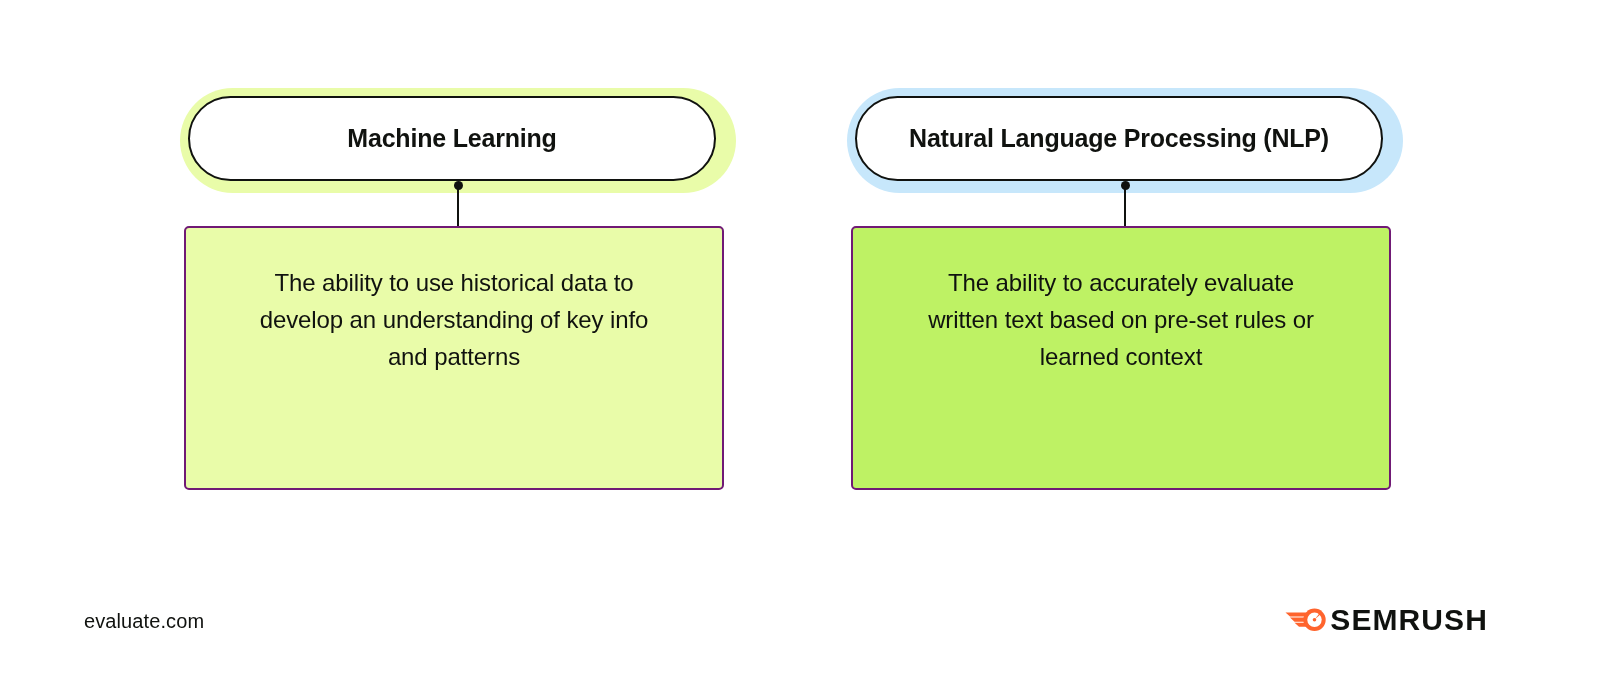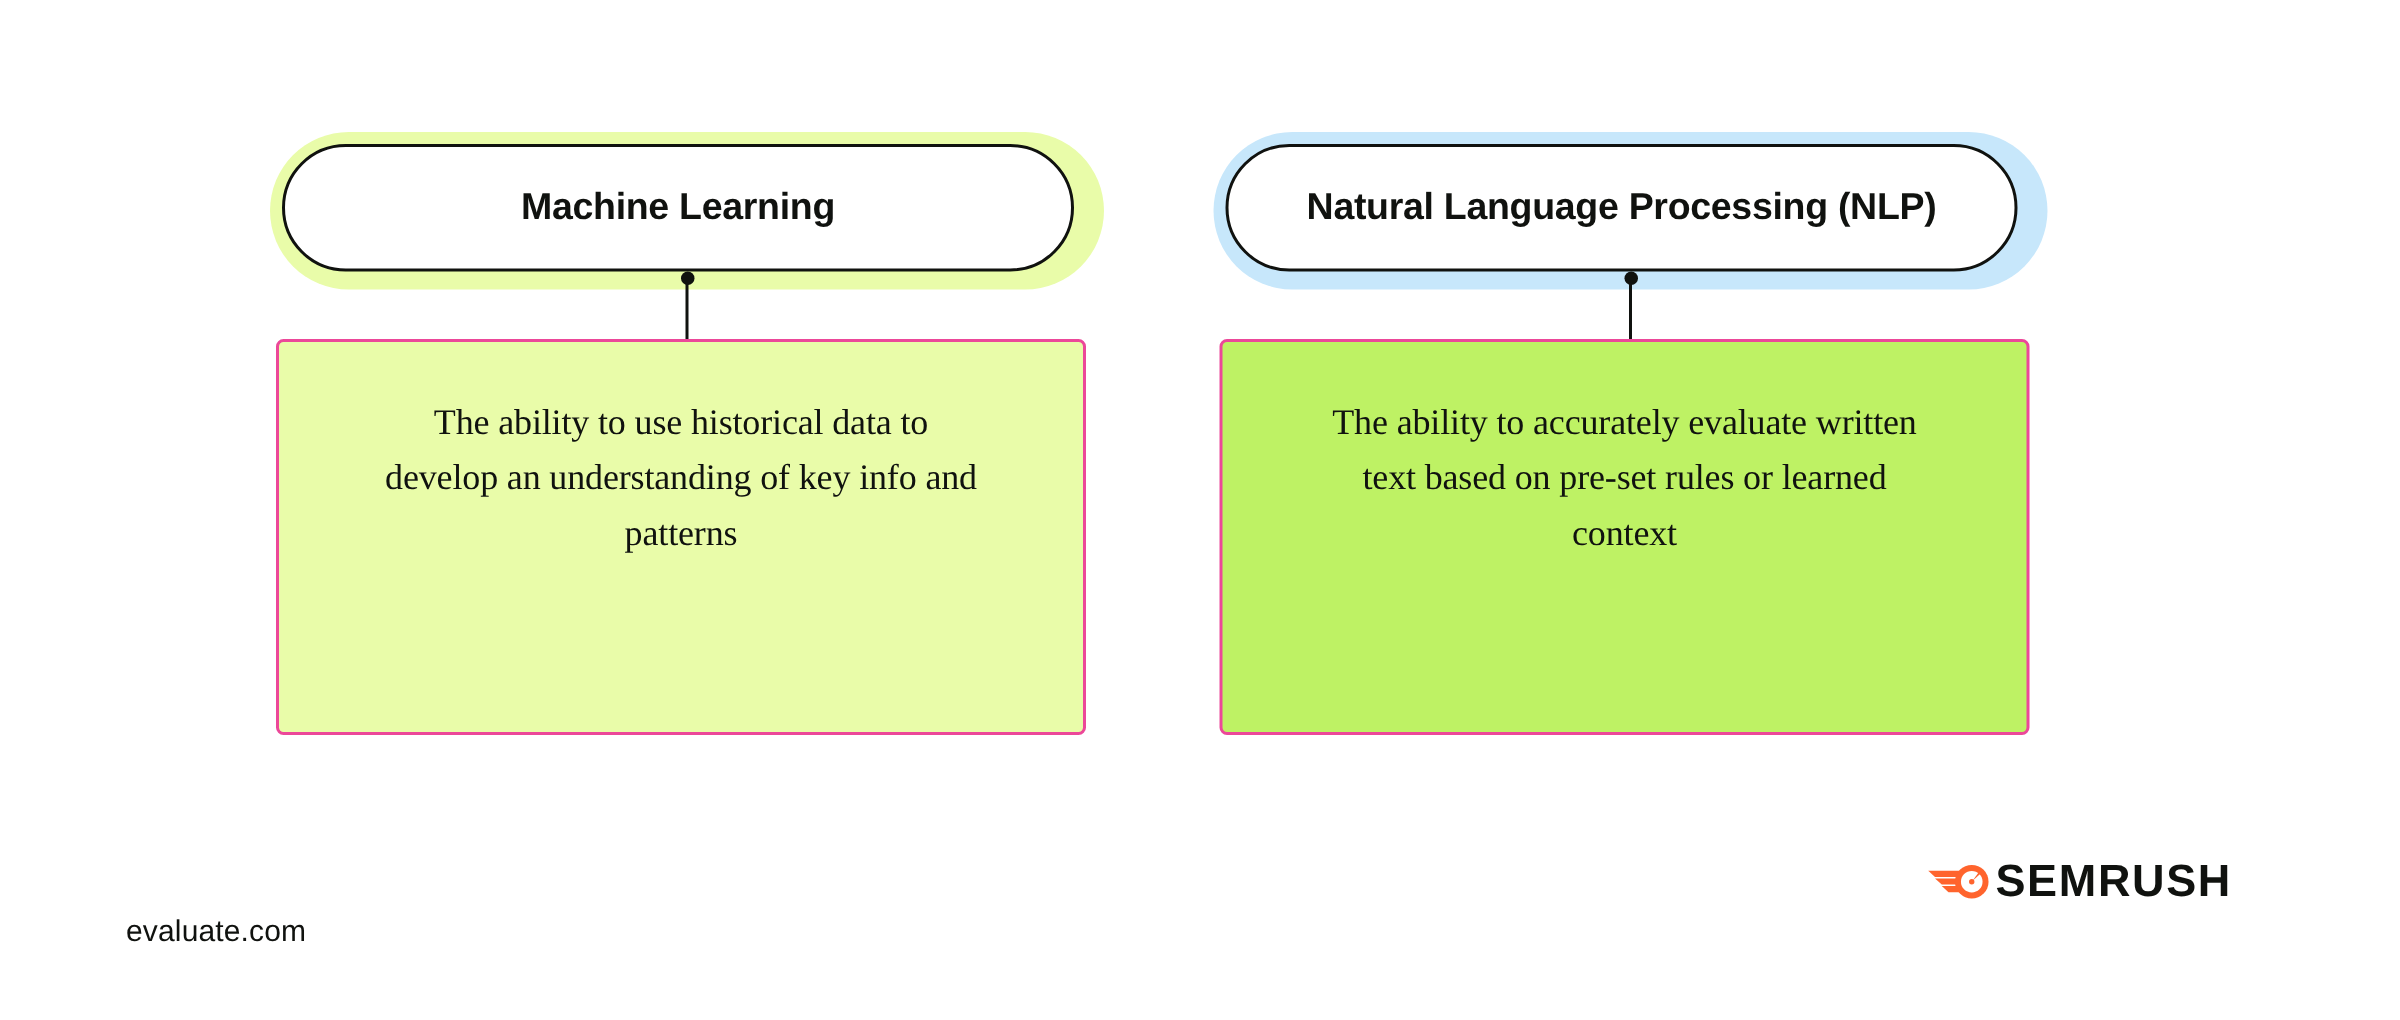--- a/index.html
+++ b/index.html
@@ -23,21 +23,21 @@
     width: 1600px;
     height: 680px;
   }
 
   
   .column {
     position: absolute;
     top: 88px;
   }
   .column.left  { left: 180px;  width: 556px; }
-  .column.right { left: 809px;  width: 556px; }
+  .column.right { left: 847px;  width: 556px; }
 
   
   .pill-wrap {
     position: relative;
     width: 556px;
     height: 124px;
   }
   .pill-halo {
     position: absolute;
     left: 0;
@@ -101,27 +101,26 @@
     background: #10120f;
   }
 
   
   .body-box {
     position: absolute;
     top: 138px;
     left: 4px;
     width: 540px;
     height: 264px;
-    border: 2px solid #ec4899;
+    border: 2px solid #701a75;
     border-radius: 5px;
     box-sizing: border-box;
     display: flex;
     align-items: flex-start;
     justify-content: center;
-    font-family: Liberation Serif, serif;
   }
   .body-box.green { background: #e9fca9; }
   .body-box.blue  { background: #bef264; }
 
   .body-text {
     margin-top: 36px;
     width: 400px;
     text-align: center;
     font-size: 24px;
     line-height: 37px;
@@ -138,21 +137,21 @@
     top: 610px;
     font-size: 20px;
     font-weight: 400;
     color: #10120f;
     letter-spacing: 0.1px;
   }
 
   .brand {
     position: absolute;
     right: 112px;
-    top: 572px;
+    top: 604px;
     display: flex;
     align-items: center;
     justify-content: space-between;
   }
   .brand-mark {
     width: 46px;
     height: 32px;
     display: block;
   }
   .brand-word {

